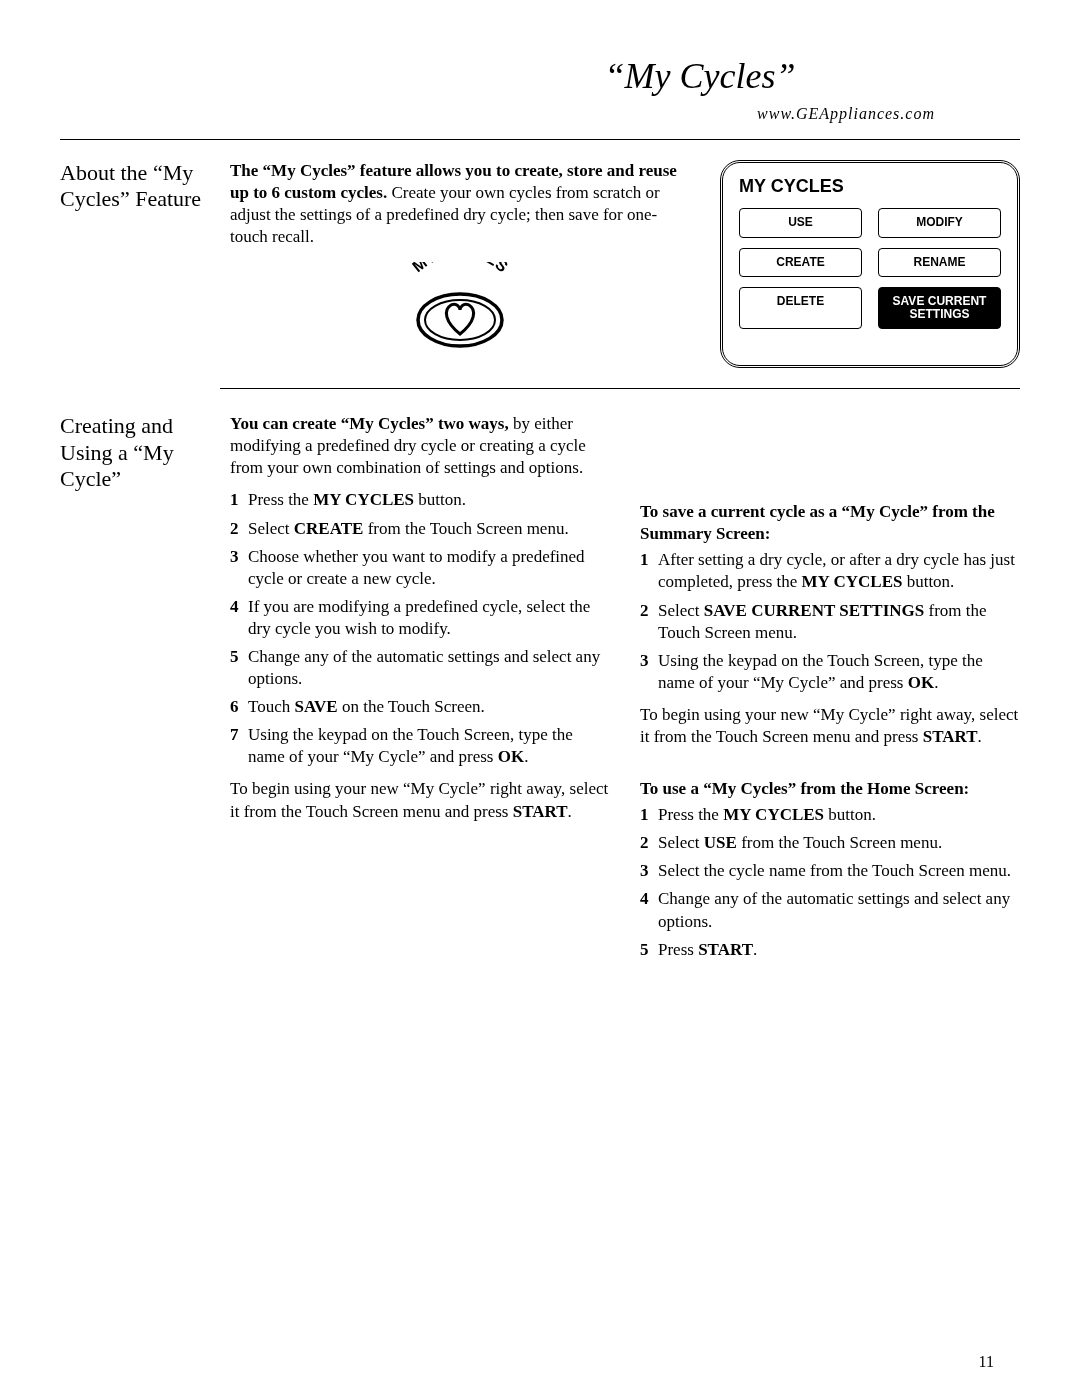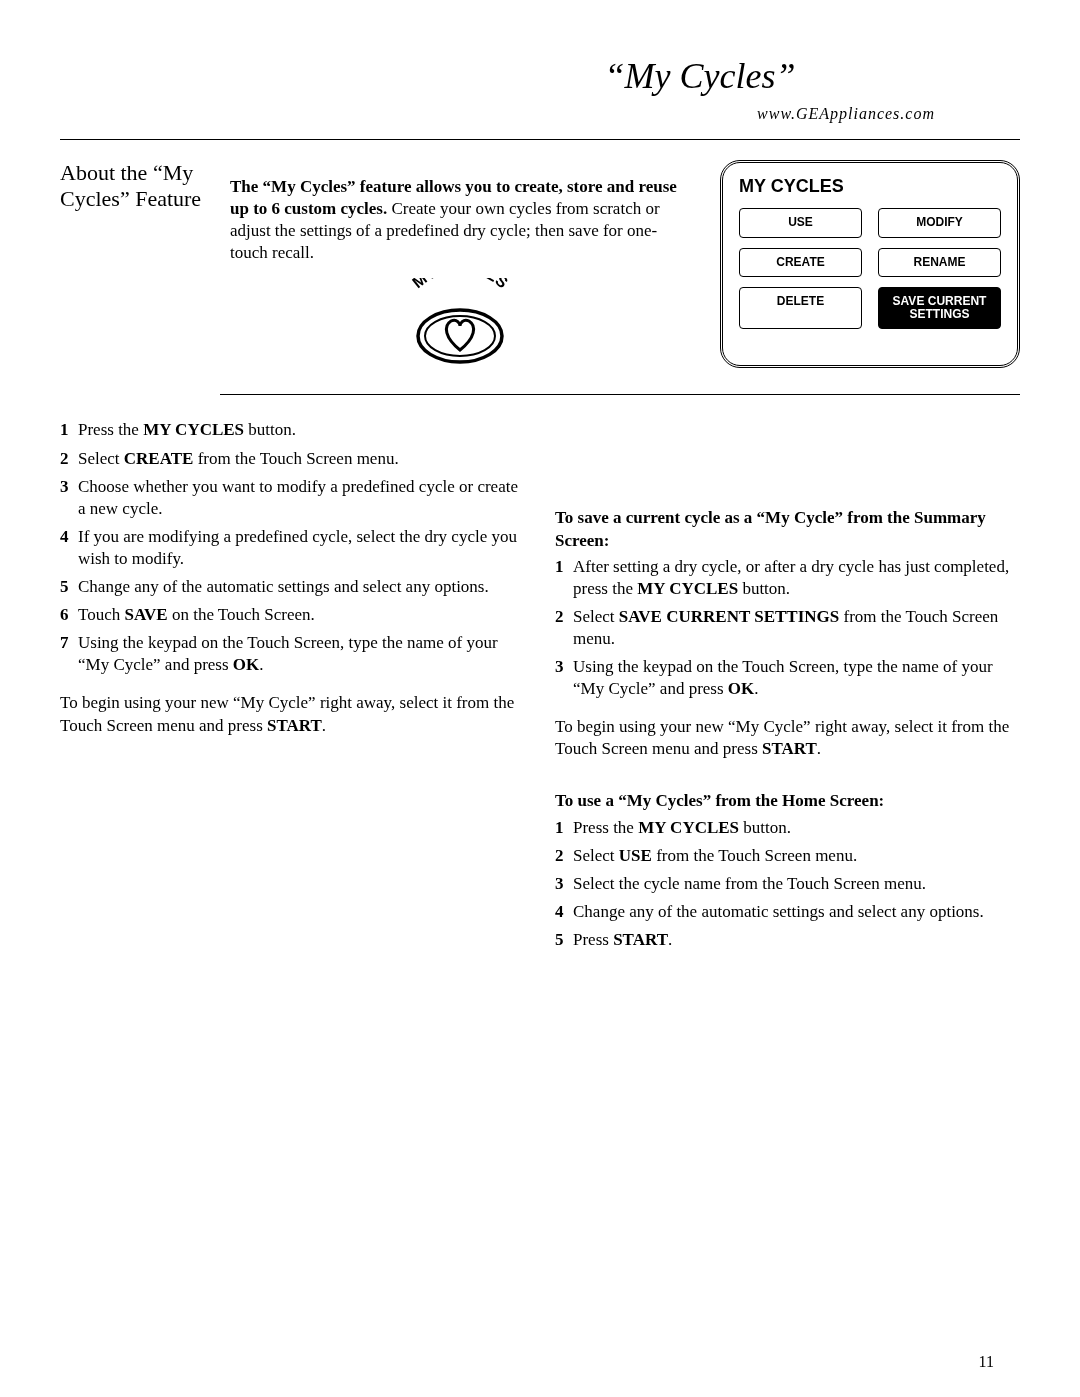--- a/index.html
+++ b/index.html
@@ -54,21 +54,21 @@
   .section-body {
     flex: 1;
     display: flex;
     gap: 30px;
   }
   .col {
     flex: 1;
     font-size: 17px;
     line-height: 1.3;
   }
-  .col p { margin: 16px 0 10px 0; font-family: Liberation Serif, serif; }
+  .col p { margin: 0 0 10px 0; font-family: Liberation Serif, serif; }
   .inline-bold { font-weight: bold; }
   ol.steps {
     list-style: none;
     padding: 0;
     margin: 0 0 10px 0;
     counter-reset: step;
   }
   ol.steps li {
     display: flex;
     margin-bottom: 6px;
@@ -186,23 +186,27 @@
             <div class="panel-btn inverted">SAVE CURRENT SETTINGS</div>
           </div>
         </div>
       </div>
     </div>
   </div>
 
   <hr class="after-section-rule">
 
   <div class="section">
+    <div class="section-heading">Creating and Using a “My Cycle”</div>
     <div class="section-body">
 
       <div class="col">
+        <p>
+          <span class="inline-bold">You can create “My Cycles” two ways,</span><span> by either modifying a predefined dry cycle or creating a cycle from your own combination of settings and options.</span>
+        </p>
         <ol class="steps">
           <li>
               <span class="num">1</span>
               <span class="txt"><span>Press the </span><span class="inline-bold">MY CYCLES</span><span> button.</span></span>
             </li>
           <li>
               <span class="num">2</span>
               <span class="txt"><span>Select </span><span class="inline-bold">CREATE</span><span> from the Touch Screen menu.</span></span>
             </li>
           <li>

